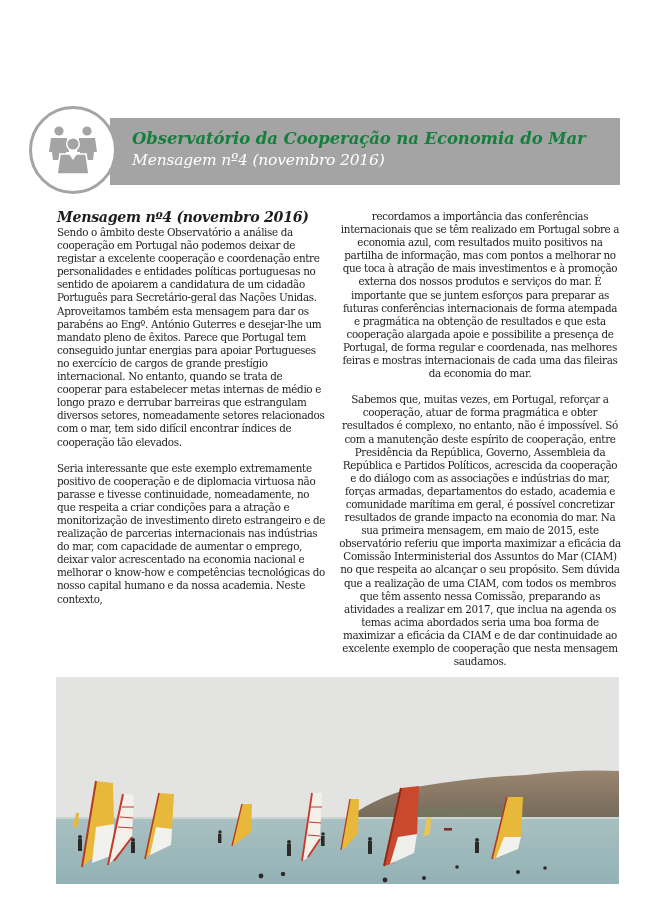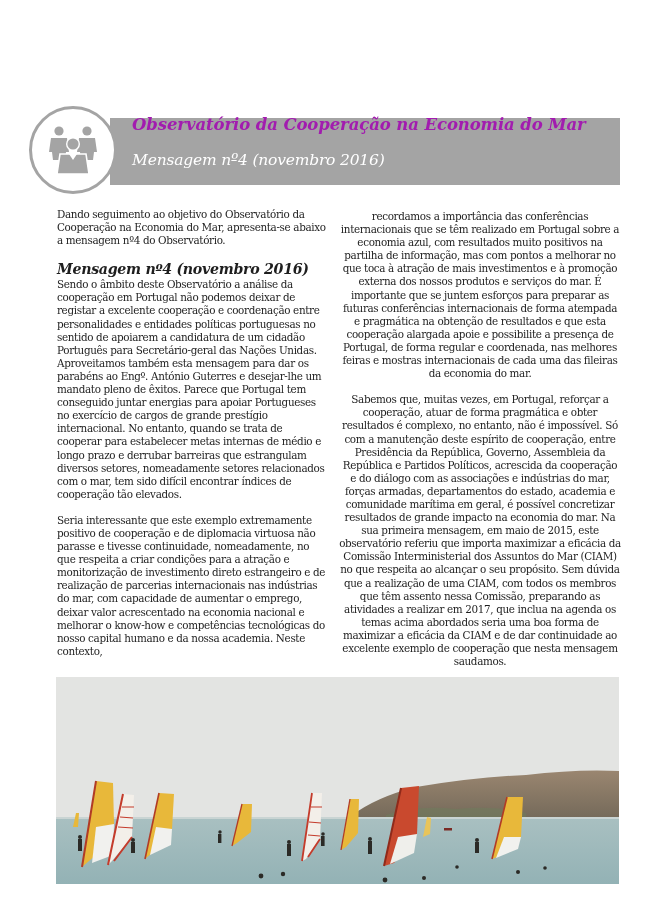--- a/index.html
+++ b/index.html
@@ -4,23 +4,23 @@
   <style>
     html, body { margin: 0; padding: 0; background: #ffffff; }
     body { width: 650px; height: 920px; position: relative; overflow: hidden; }
 
     
     .band {
       position: absolute; left: 110px; top: 118px; width: 510px; height: 67px;
       background: #a4a4a4;
     }
     .band-title {
-      position: absolute; left: 132px; top: 115px;
+      position: absolute; left: 132px; top: 129px;
       font-family: "DejaVu Serif", serif; font-style: italic; font-weight: bold;
-      font-size: 16.5px; color: #a21caf; letter-spacing: -0.1px; white-space: nowrap;
+      font-size: 16.5px; color: #15803d; letter-spacing: -0.1px; white-space: nowrap;
     }
     .band-sub {
       position: absolute; left: 132px; top: 151px;
       font-family: "DejaVu Serif", serif; font-style: italic;
       font-size: 15.5px; color: #ffffff; white-space: nowrap; letter-spacing: -0.2px;
     }
     .icon-circle {
       position: absolute; left: 29px; top: 106px; width: 88px; height: 88px;
       border-radius: 50%; background: #ffffff; border: 3px solid #a4a4a4;
       box-sizing: border-box;
@@ -73,21 +73,20 @@
       <circle cx="28" cy="22" r="5.6"></circle>
       <path d="M15 32 h26 l3 20 h-32 z" stroke="#ffffff" stroke-width="1.6"></path>
       <path d="M24 32 l4 6 l4 -6 z" fill="#ffffff"></path>
     </g>
   </svg>
 </div>
 <div class="band-title">Observatório da Cooperação na Economia do Mar</div>
 <div class="band-sub">Mensagem nº4 (novembro 2016)</div>
 
 <div class="col col-left">
-  <p class="intro">Dando seguimento ao objetivo do Observatório da Cooperação na Economia do Mar, apresenta-se abaixo a mensagem nº4 do Observatório.</p>
   <p class="section-title">Mensagem nº4 (novembro 2016)</p>
   <p class="para-gap">Sendo o âmbito deste Observatório a análise da cooperação em Portugal não podemos deixar de registar a excelente cooperação e coordenação entre personalidades e entidades políticas portuguesas no sentido de apoiarem a candidatura de um cidadão Português para Secretário-geral das Nações Unidas. Aproveitamos também esta mensagem para dar os parabéns ao Engº. António Guterres e desejar-lhe um mandato pleno de êxitos. Parece que Portugal tem conseguido juntar energias para apoiar Portugueses no exercício de cargos de grande prestígio internacional. No entanto, quando se trata de cooperar para estabelecer metas internas de médio e longo prazo e derrubar barreiras que estrangulam diversos setores, nomeadamente setores relacionados com o mar, tem sido difícil encontrar índices de cooperação tão elevados.</p>
   <p>Seria interessante que este exemplo extremamente positivo de cooperação e de diplomacia virtuosa não parasse e tivesse continuidade, nomeadamente, no que respeita a criar condições para a atração e monitorização de investimento direto estrangeiro e de realização de parcerias internacionais nas indústrias do mar, com capacidade de aumentar o emprego, deixar valor acrescentado na economia nacional e melhorar o know-how e competências tecnológicas do nosso capital humano e da nossa academia. Neste contexto,</p>
 </div>
 
 <div class="col col-right">
   <p class="para-gap">recordamos a importância das conferências internacionais que se têm realizado em Portugal sobre a economia azul, com resultados muito positivos na partilha de informação, mas com pontos a melhorar no que toca à atração de mais investimentos e à promoção externa dos nossos produtos e serviços do mar. É importante que se juntem esforços para preparar as futuras conferências internacionais de forma atempada e pragmática na obtenção de resultados e que esta cooperação alargada apoie e possibilite a presença de Portugal, de forma regular e coordenada, nas melhores feiras e mostras internacionais de cada uma das fileiras da economia do mar.</p>
   <p class="para-gap">Sabemos que, muitas vezes, em Portugal, reforçar a cooperação, atuar de forma pragmática e obter resultados é complexo, no entanto, não é impossível. Só com a manutenção deste espírito de cooperação, entre Presidência da República, Governo, Assembleia da República e Partidos Políticos, acrescida da cooperação e do diálogo com as associações e indústrias do mar, forças armadas, departamentos do estado, academia e comunidade marítima em geral, é possível concretizar resultados de grande impacto na economia do mar. Na sua primeira mensagem, em maio de 2015, este observatório referiu que importa maximizar a eficácia da Comissão Interministerial dos Assuntos do Mar (CIAM) no que respeita ao alcançar o seu propósito. Sem dúvida que a realização de uma CIAM, com todos os membros que têm assento nessa Comissão, preparando as atividades a realizar em 2017, que inclua na agenda os temas acima abordados seria uma boa forma de maximizar a eficácia da CIAM e de dar continuidade ao excelente exemplo de cooperação que nesta mensagem saudamos.</p>
   <p class="info">
     <span>Para mais informações, por favor consulte o seguinte link:</span>

